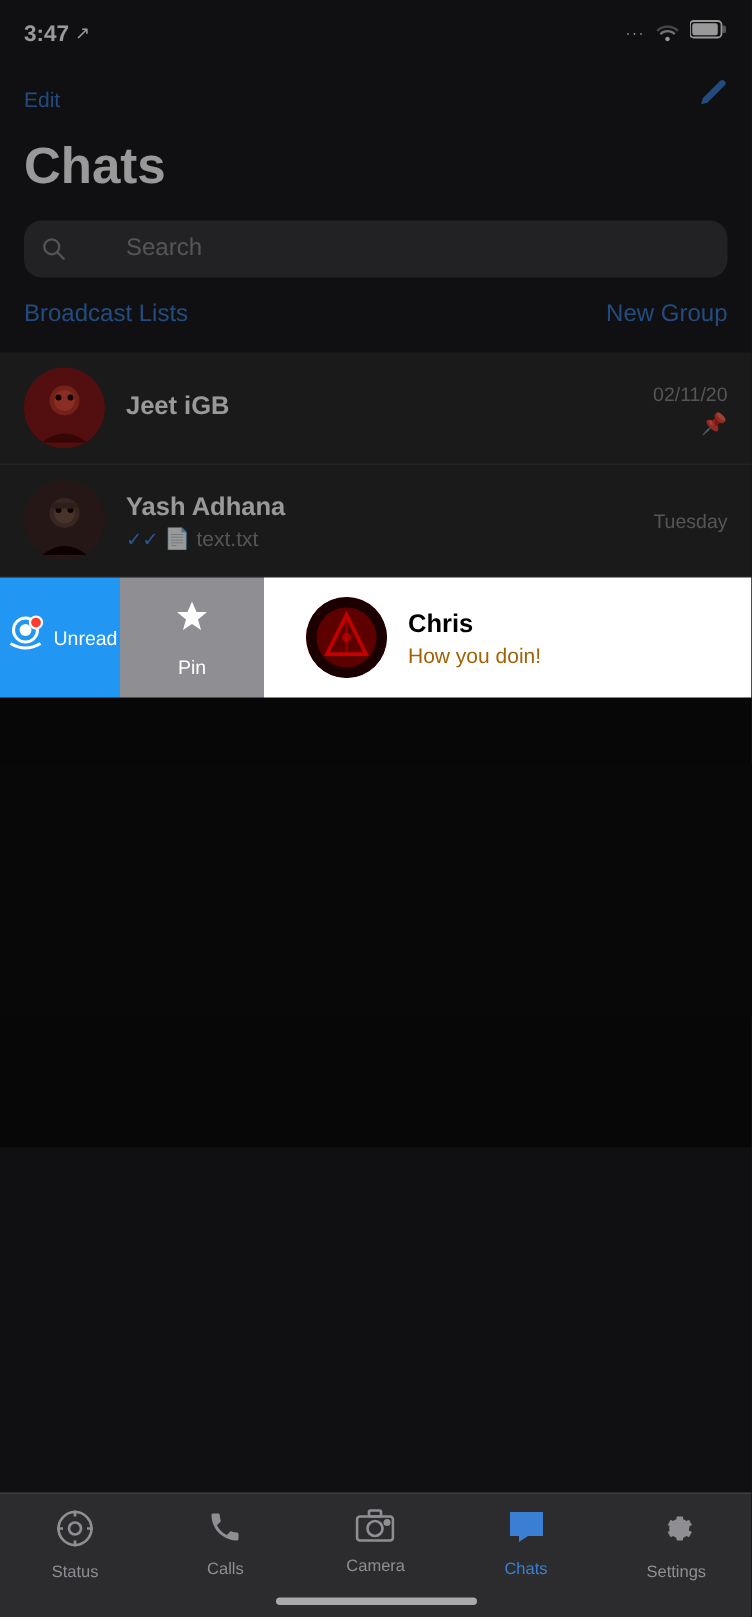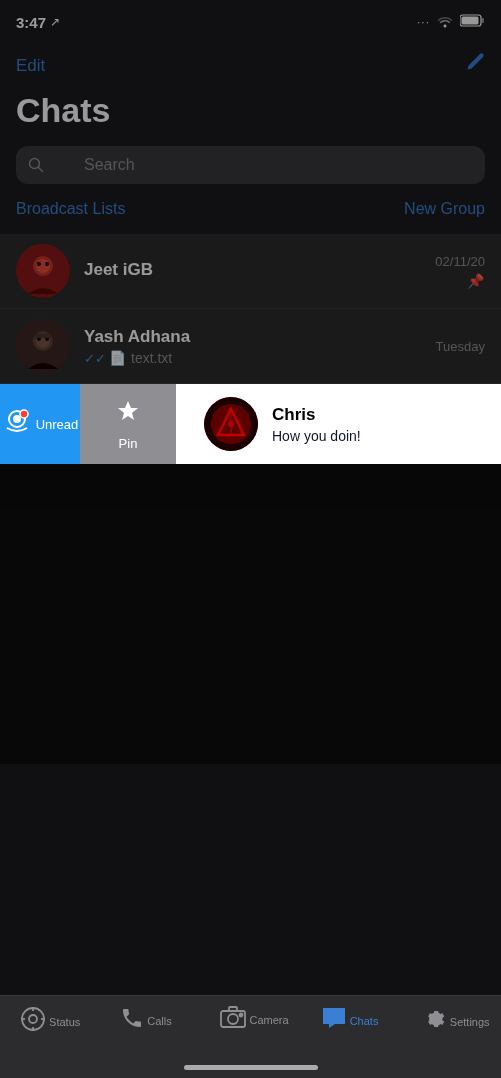--- a/index.html
+++ b/index.html
@@ -35,21 +35,21 @@
     
     .nav-bar {
       background: #1c1c1e;
       padding: 8px 16px 12px 16px;
       display: flex;
       align-items: center;
       justify-content: space-between;
     }
     .nav-edit {
       color: #3a7fd4;
-      font-size: 17px;
+      font-size: 14px;
     }
     .nav-compose-icon {
       color: #3a7fd4;
       font-size: 20px;
     }
 
     
     .title-section {
       background: #1c1c1e;
       padding: 0 16px 12px 16px;
@@ -228,21 +228,21 @@
     .chris-info {
       flex: 1;
     }
     .chris-name {
       color: #000;
       font-size: 17px;
       font-weight: 600;
       margin-bottom: 3px;
     }
     .chris-preview {
-      color: #0f172a;
+      color: #a16207;
       font-size: 14px;
     }
 
     
     .dimmed-area {
       background: rgba(0,0,0,0.55);
       height: 300px;
     }
 
     
@@ -254,21 +254,21 @@
       height: 83px;
       background: #2c2c2e;
       border-top: 0.5px solid #3a3a3c;
       display: flex;
       align-items: flex-start;
       justify-content: space-around;
       padding-top: 10px;
     }
     .tab-item {
       display: flex;
-      flex-direction: row;
+      flex-direction: column;
       align-items: center;
       gap: 3px;
       cursor: pointer;
       width: 60px;
     }
     .tab-icon {
       font-size: 24px;
       color: #8e8e93;
     }
     .tab-icon.active {

